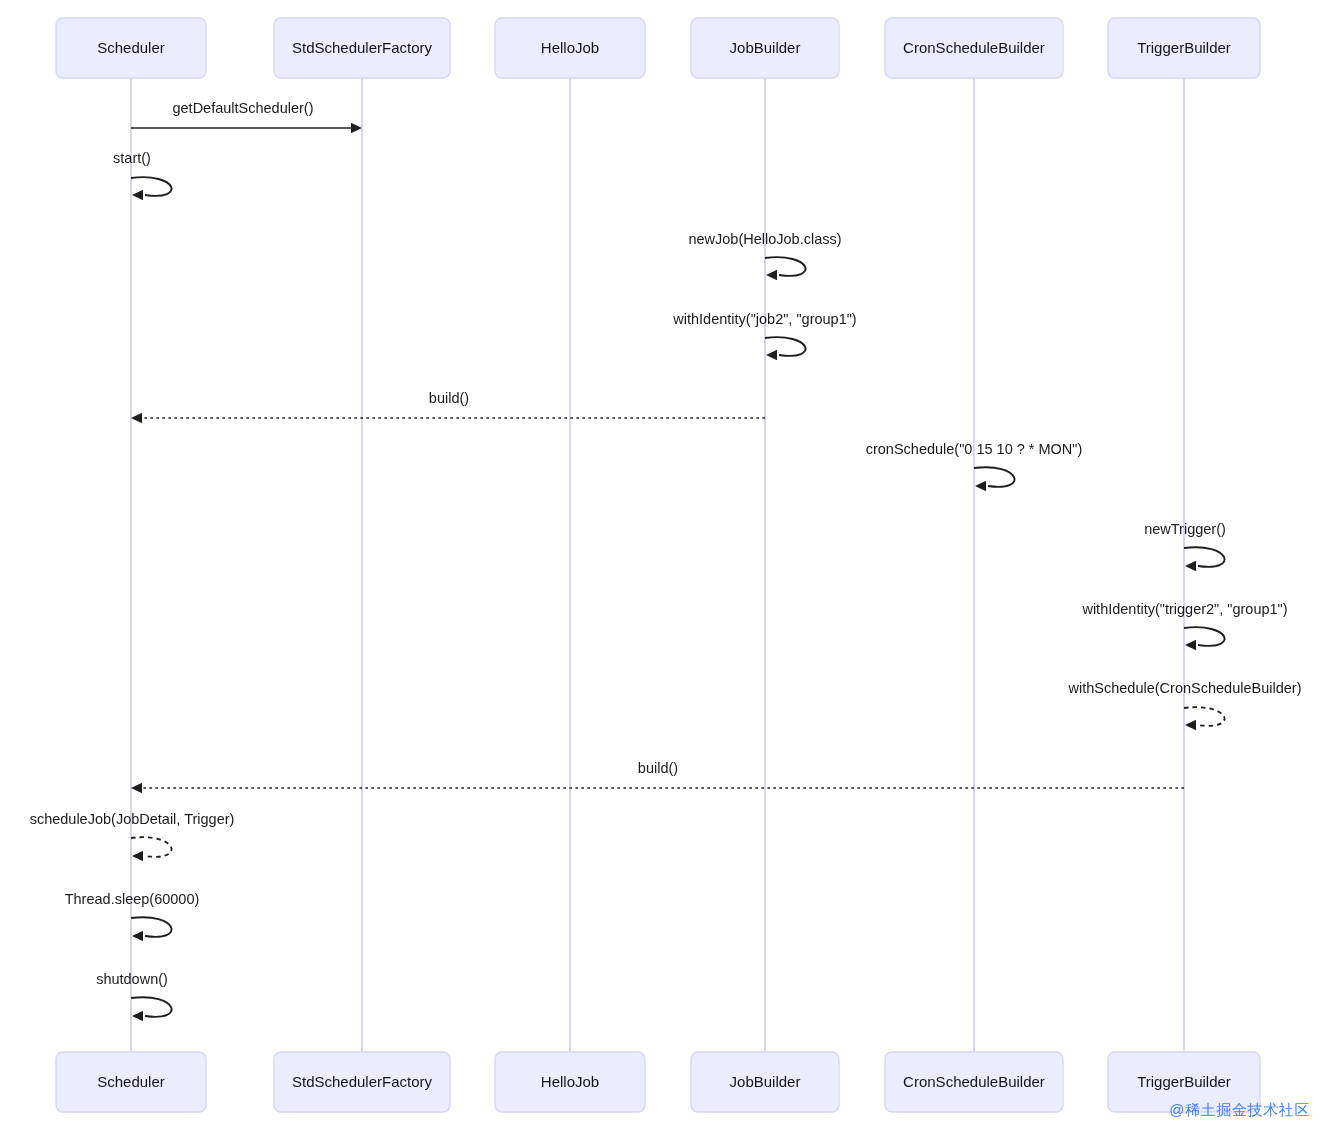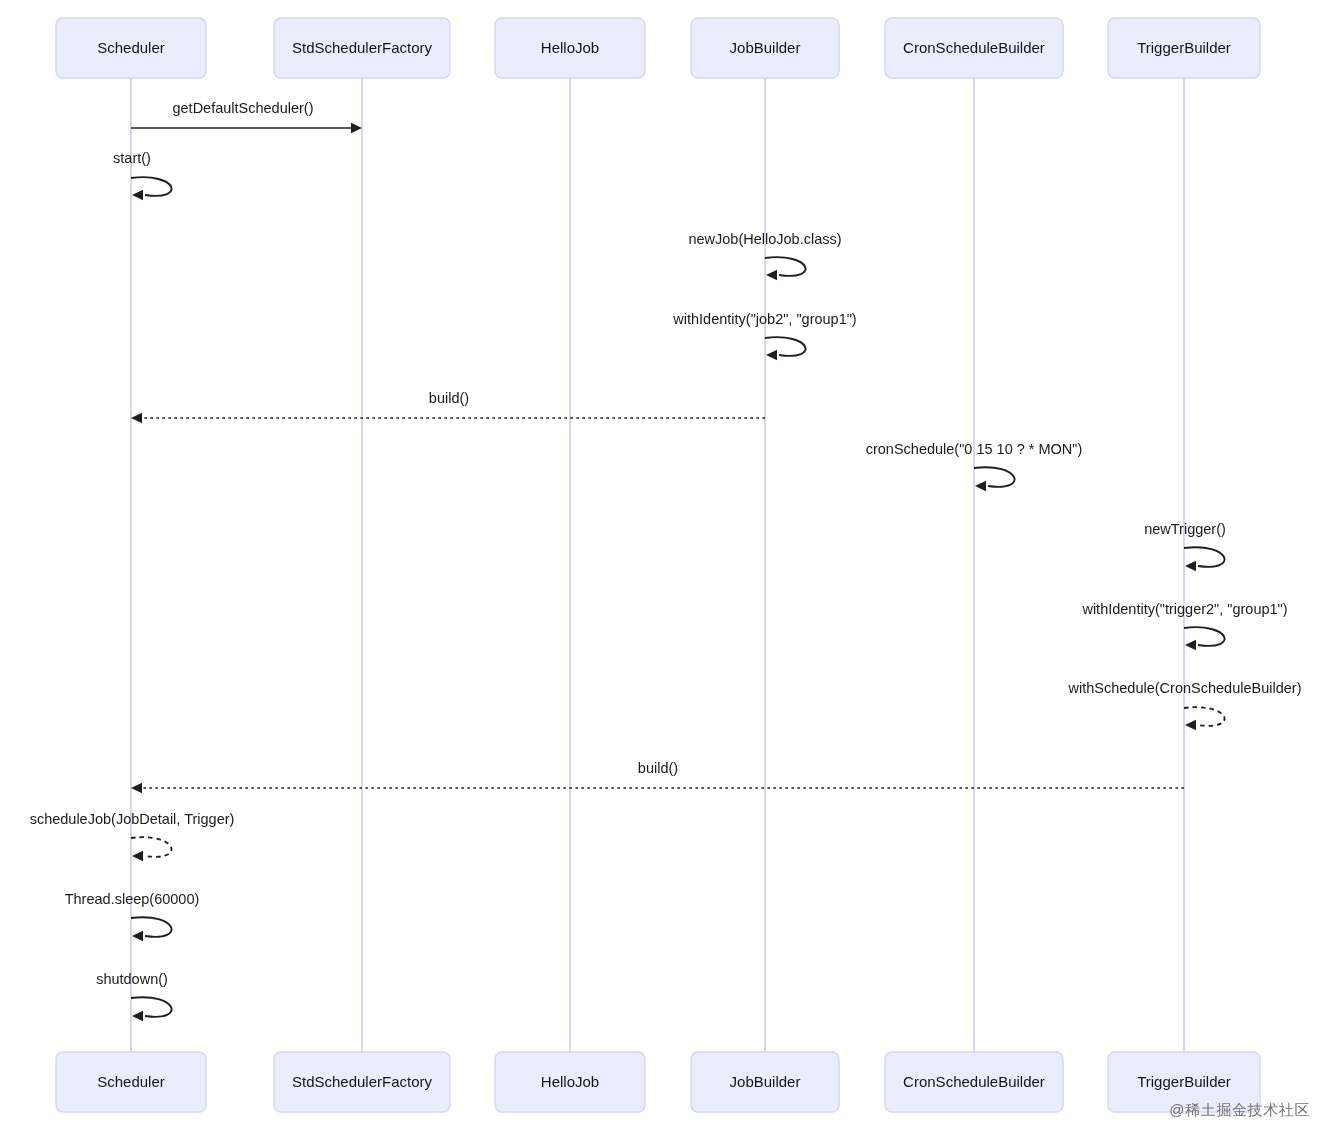--- a/index.html
+++ b/index.html
@@ -73,21 +73,21 @@
   .arrowhead {
     fill: #1f1f1f;
     stroke: none;
   }
   #watermark {
     position: absolute;
     right: 14px;
     bottom: 6px;
     font-family: "Liberation Sans", "DejaVu Sans", sans-serif;
     font-size: 15px;
-    color: #737373;
+    color: #3b82f6;
     letter-spacing: 0.6px;
     user-select: none;
     white-space: nowrap;
   }
 </style>
 </head>
 <body>
 
 <div id="diagram-root">
   <svg id="seq-svg" viewBox="0 0 1324 1126">

